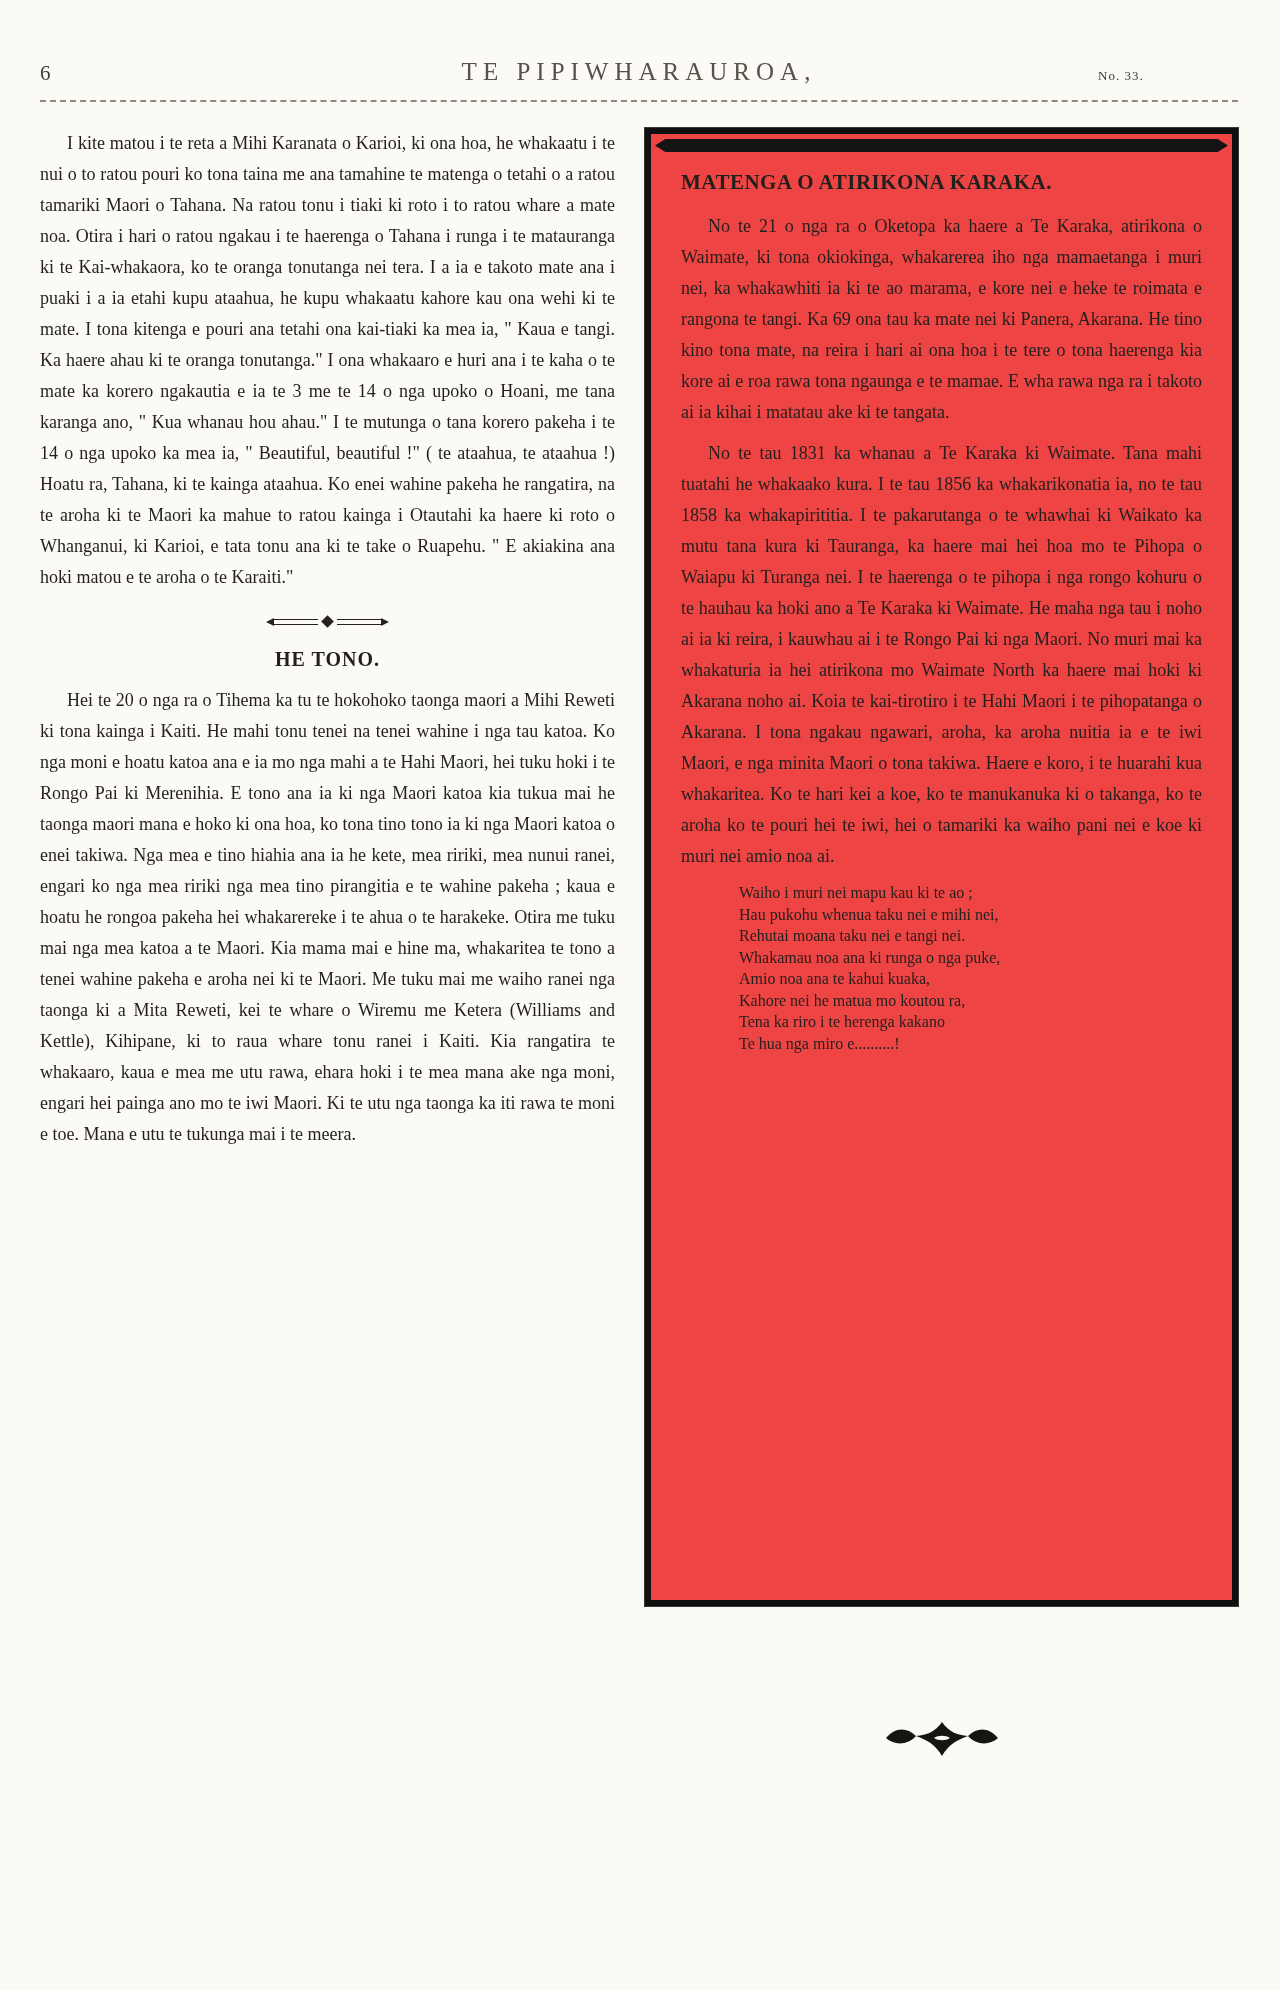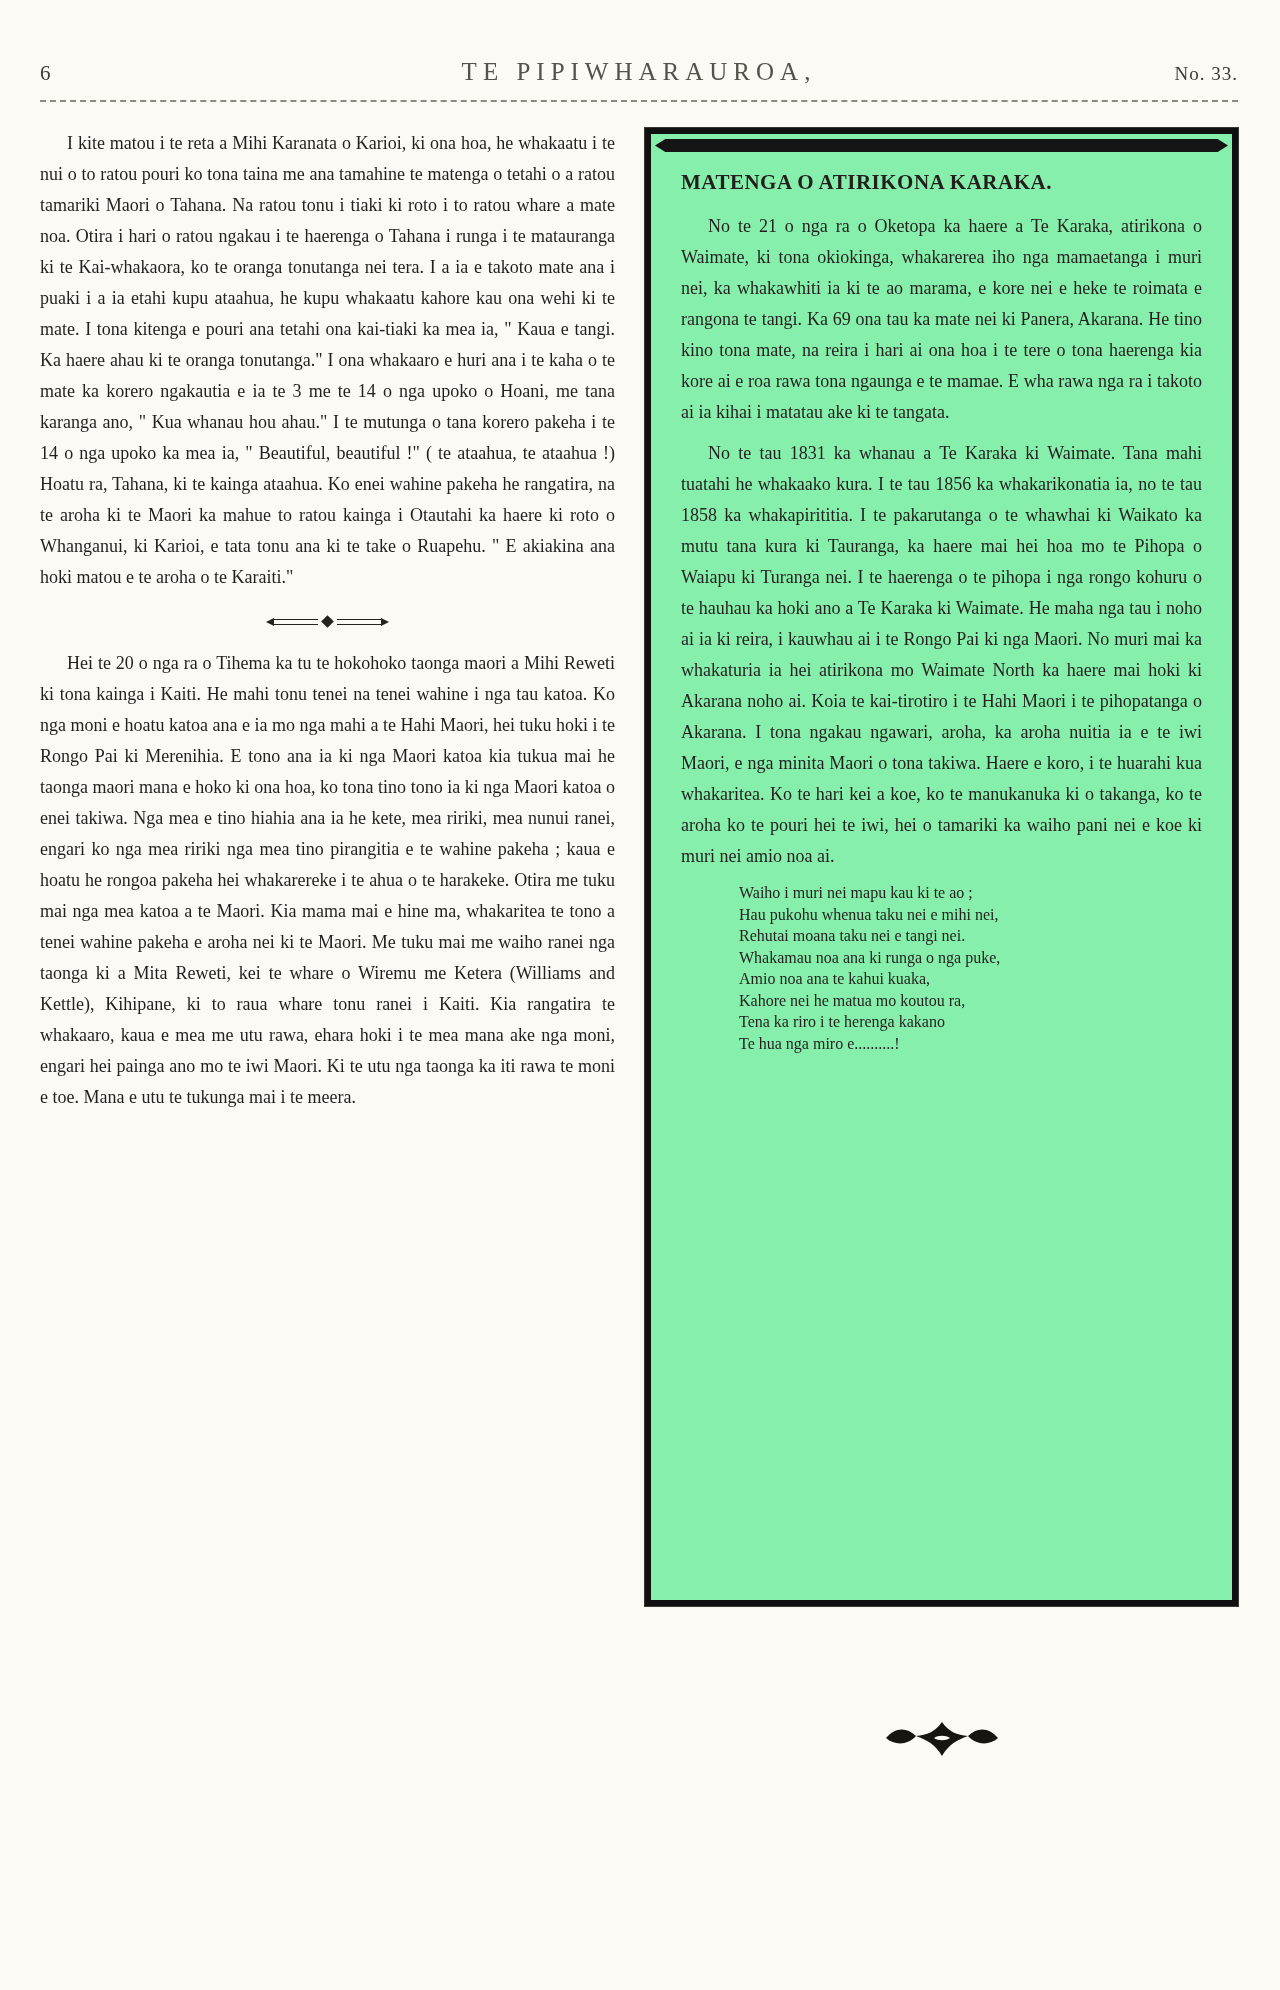--- a/index.html
+++ b/index.html
@@ -21,21 +21,21 @@
     padding-bottom:14px;
     border-bottom:2px dashed #8d897f;
   }
   .page-number { font-size:21px; color:#3c3a36; }
   .masthead {
     text-align:center;
     font-size:25px;
     letter-spacing:6px;
     color:#56524b;
   }
-  .issue { text-align:right; font-size:19px; color:#3c3a36; letter-spacing:1px; }
+  .issue { font-size:13px; color:#3c3a36; letter-spacing:1px; }
 
   
   .columns { display:flex; gap:30px; margin-top:26px; }
   .col-left { flex:0 0 575px; }
   .col-right { flex:1; }
 
   
   h2.article-heading {
     font-size:20px;
     font-weight:bold;
@@ -60,21 +60,21 @@
   .div-arrow.left  { border-right:8px solid #26231f; }
   .div-arrow.right { border-left:8px solid #26231f; }
   .div-line { width:44px; height:4px; border-top:1px solid #26231f; border-bottom:1px solid #26231f; }
   .div-diamond { width:9px; height:9px; background:#26231f; transform:rotate(45deg); margin:0 5px; }
 
   
   .boxed-article {
     border:6px solid #101010;
     box-shadow:0 0 0 1px #3a3834;
     min-height:1478px;
-    background:#86efac;
+    background:#ef4444;
     box-sizing:border-box;
     padding:4px 4px 20px 4px;
   }
   .box-band {
     height:13px;
     background:#141414;
     clip-path:polygon(0 50%, 1.8% 0, 98.2% 0, 100% 50%, 98.2% 100%, 1.8% 100%);
     margin:1px 0 18px 0;
   }
   .box-inner { padding:0 26px; }
@@ -123,20 +123,21 @@
 
       <div class="divider">
         <span class="div-arrow left"></span>
         <span class="div-line"></span>
         <span class="div-diamond"></span>
         <span class="div-line"></span>
         <span class="div-arrow right"></span>
       </div>
 
       <div>
+        <h2 class="article-heading">HE TONO.</h2>
         <p class="body-text">Hei te 20 o nga ra o Tihema ka tu te hokohoko taonga maori a Mihi Reweti ki tona kainga i Kaiti.  He mahi tonu tenei na tenei wahine i nga tau katoa.  Ko nga moni e hoatu katoa ana e ia mo nga mahi a te Hahi Maori, hei tuku hoki i te Rongo Pai ki Merenihia. E tono ana ia ki nga Maori katoa kia tukua mai he taonga maori mana e hoko ki ona hoa, ko tona tino tono ia ki nga Maori katoa o enei takiwa.  Nga mea e tino hiahia ana ia he kete, mea ririki, mea nunui ranei, engari ko nga mea ririki nga mea tino pirangitia e te wahine pakeha ; kaua e hoatu he rongoa pakeha hei whakarereke i te ahua o te harakeke.  Otira me tuku mai nga mea katoa a te Maori. Kia mama mai e hine ma, whakaritea te tono a tenei wahine pakeha e aroha nei ki te Maori. Me tuku mai me waiho ranei nga taonga ki a Mita Reweti, kei te whare o Wiremu me Ketera (Williams and Kettle), Kihipane, ki to raua whare tonu ranei i Kaiti.  Kia rangatira te whakaaro, kaua e mea me utu rawa, ehara hoki i te mea mana ake nga moni, engari hei painga ano mo te iwi Maori.  Ki te utu nga taonga ka iti rawa te moni e toe.  Mana e utu te tukunga mai i te meera.</p>
       </div>
 
     </div>
 
     <div class="col-right">
       <div class="boxed-article">
         <div class="box-band"></div>
         <div class="box-inner">
 

